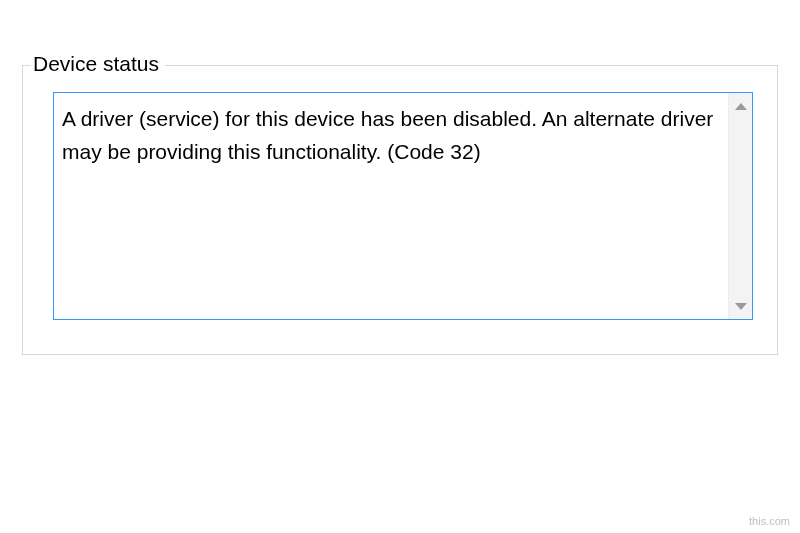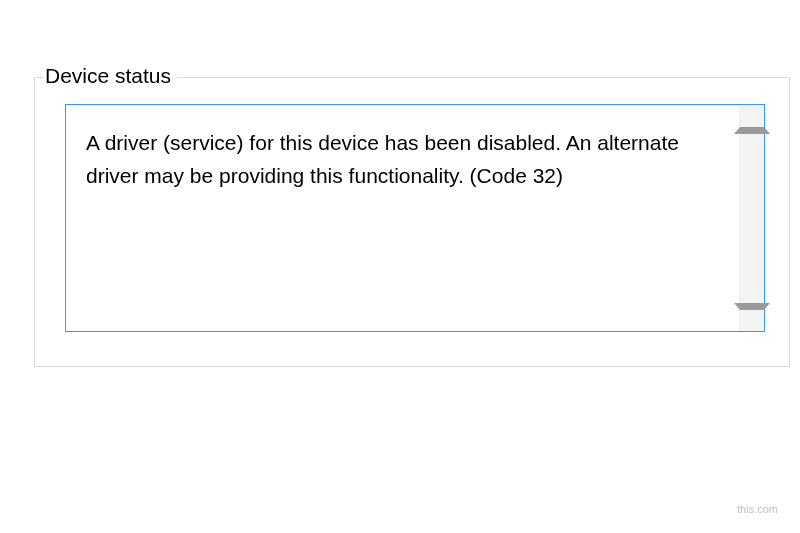--- a/index.html
+++ b/index.html
@@ -1,18 +1,18 @@
 <!DOCTYPE html>
 <html><head>
   <meta charset="utf-8">
   <style>
     * {
       box-sizing: border-box;
       margin: 0;
-      padding: 12px;
+      padding: 0;
     }
     body {
       width: 800px;
       height: 533px;
       background: #ffffff;
       font-family: "Segoe UI", Tahoma, Arial, sans-serif;
       font-size: 20px;
       color: #000000;
       padding: 65px 22px 22px 22px;
     }

